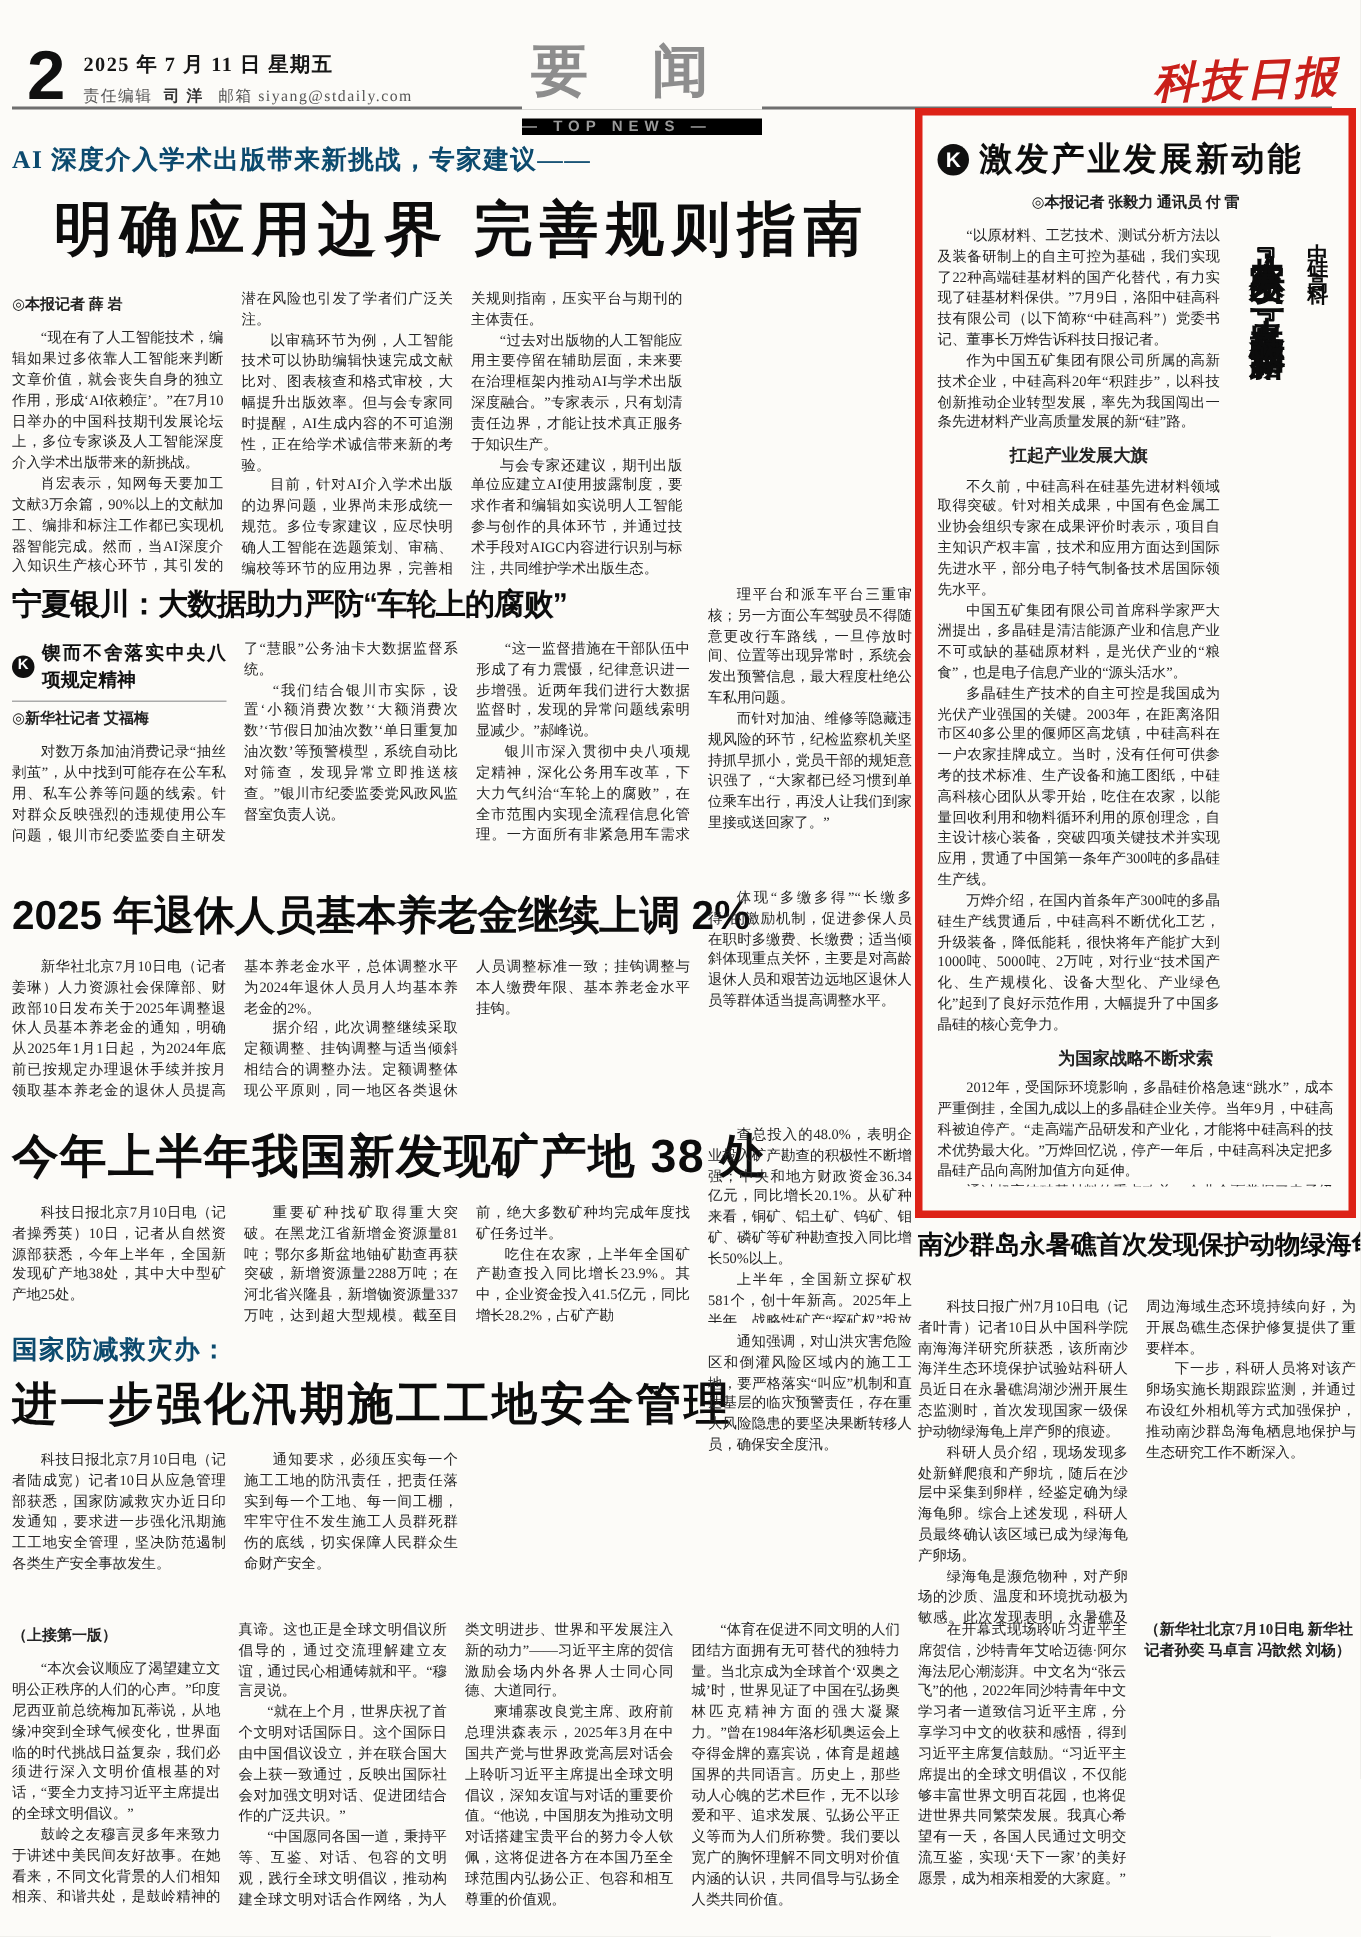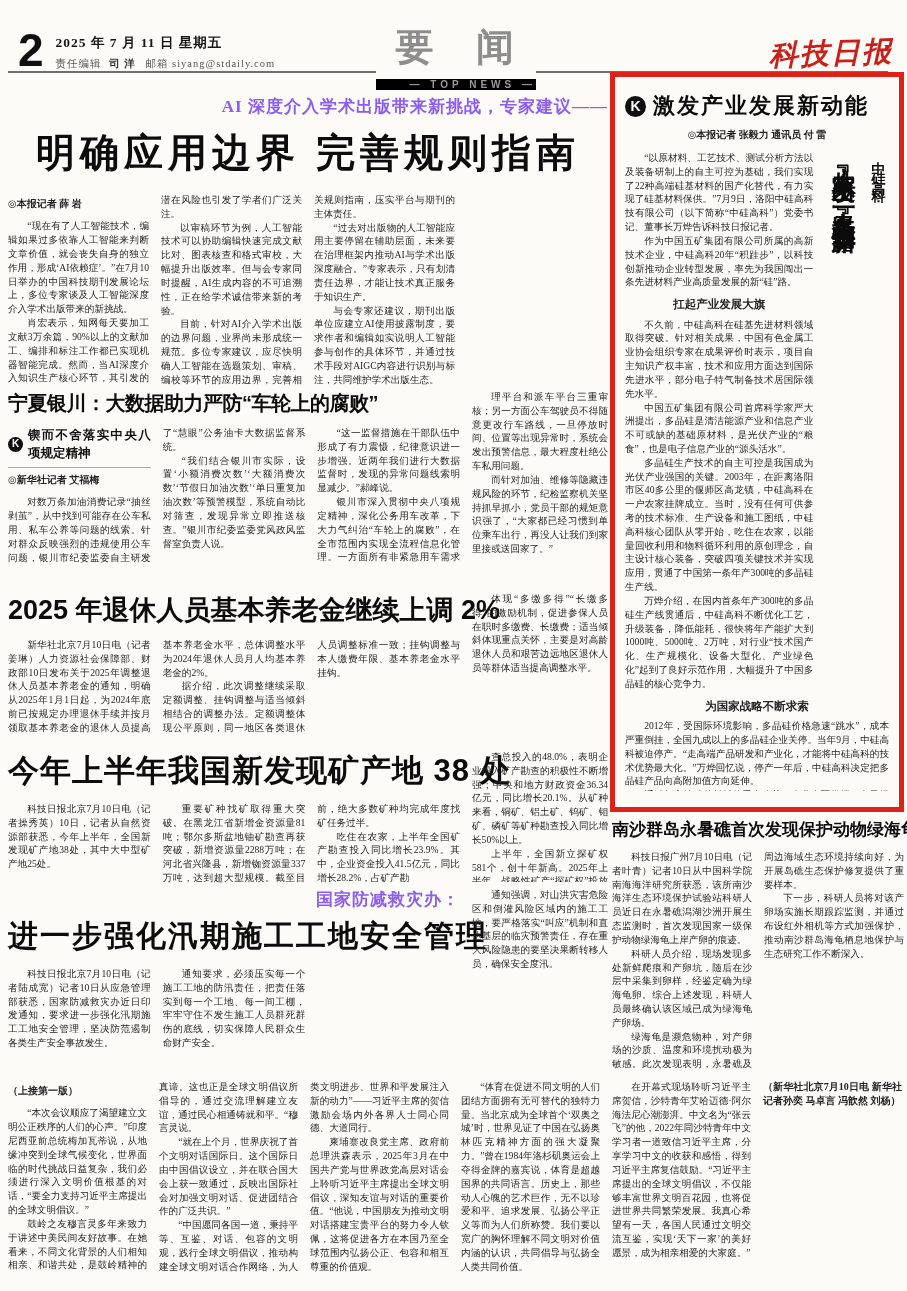--- a/index.html
+++ b/index.html
@@ -7,29 +7,29 @@
         font-family:"Liberation Serif","DejaVu Serif",serif;color:#1c1c1c;}
   
   .hdr{position:absolute;left:18px;top:30px;display:flex;align-items:flex-start;gap:12px;}
   .pageno{font-family:"Liberation Sans",sans-serif;font-weight:900;font-size:46px;line-height:40px;color:#101010;}
   .hdr-meta{padding-top:4px;}
   .hdr-date{font-weight:700;font-size:13.5px;letter-spacing:1px;color:#161616;}
   .hdr-editor{margin-top:5px;font-size:10.5px;color:#555;letter-spacing:1px;}
   .hdr-editor .ed-name{font-weight:700;color:#333;margin:0 6px 0 4px;}
   .hdr-editor a{color:#555;text-decoration:none;}
   .toprule{position:absolute;left:8px;top:71px;width:880px;height:2px;background:#6f6f6f;}
-  .section-mark{position:absolute;left:376px;top:22px;width:160px;text-align:right;background:transparent;}
+  .section-mark{position:absolute;left:348px;top:22px;width:160px;text-align:left;background:transparent;}
   .sec-cn{font-family:"Liberation Sans",sans-serif;font-weight:900;font-size:38px;letter-spacing:16px;color:#8d8d8d;background:#fcfbf8;padding:0 6px;}
   .sec-en{margin-top:6px;font-family:"Liberation Sans",sans-serif;font-weight:700;font-size:10px;letter-spacing:4px;color:#9a9a9a;background:#000000;}
   .paper-logo{position:absolute;left:756px;top:34px;width:150px;text-align:center;color:#c9201a;
       font-size:29px;font-weight:700;font-style:italic;letter-spacing:2px;transform:rotate(-2deg);
       font-family:"DejaVu Serif",serif;}
   
   .art{position:absolute;}
-  .kick-serif{font-weight:700;font-size:17px;color:#8b5cf6;letter-spacing:1px;text-align:right;}
+  .kick-serif{font-weight:700;font-size:17px;color:#0c4a6e;letter-spacing:1px;}
   .hl{font-family:"Liberation Sans",sans-serif;font-weight:900;color:#0c0c0c;margin:0;white-space:nowrap;}
   .body{font-size:9.6px;line-height:1.44;text-align:justify;color:#242424;overflow:hidden;}
   .body p{margin:0;text-indent:2em;}
   .body p.lead-bold{font-weight:700;}
   .body .col-subhead{text-indent:0;text-align:center;font-weight:700;font-size:11.5px;
       font-family:"Liberation Sans",sans-serif;margin:7px 0 5px;}
   .cols2{column-count:2;column-gap:12px;column-fill:auto;}
   .cols3{column-count:3;column-gap:12px;column-fill:auto;}
   .cols4{column-count:4;column-gap:12px;column-fill:auto;}
   .cols6{column-count:6;column-gap:12px;column-fill:auto;}
@@ -75,21 +75,21 @@
   .rb-byline{margin:7px 0 9px;font-size:10px;font-weight:700;color:#222;text-align:center;}
   .rb-body{height:640px;}
   .vtitle{float:right;writing-mode:vertical-rl;height:516px;margin-left:9px;padding-left:4px;}
   .vt-small{display:block;font-weight:700;font-size:14px;letter-spacing:9px;color:#0c0c0c;margin-left:8px;
       font-family:"Liberation Sans",sans-serif;}
   .vt-big{display:block;font-family:"Liberation Sans",sans-serif;font-weight:900;font-size:24px;
       letter-spacing:2px;color:#0c0c0c;}
   
   .art-ns{left:612px;top:818px;width:292px;}
   .hl-ns{font-size:17px;letter-spacing:0;text-align:center;}
-  .art-ns .body{margin-top:9px;height:226px;}
+  .art-ns .body{margin-top:24px;height:226px;}
   .art-bt{left:8px;top:1080px;width:894px;}
   .art-bt .body{height:200px;}
 </style>
 </head>
 <body>
 
 <div class="page">
 
   <div class="hdr">
     <div class="pageno">2</div>

